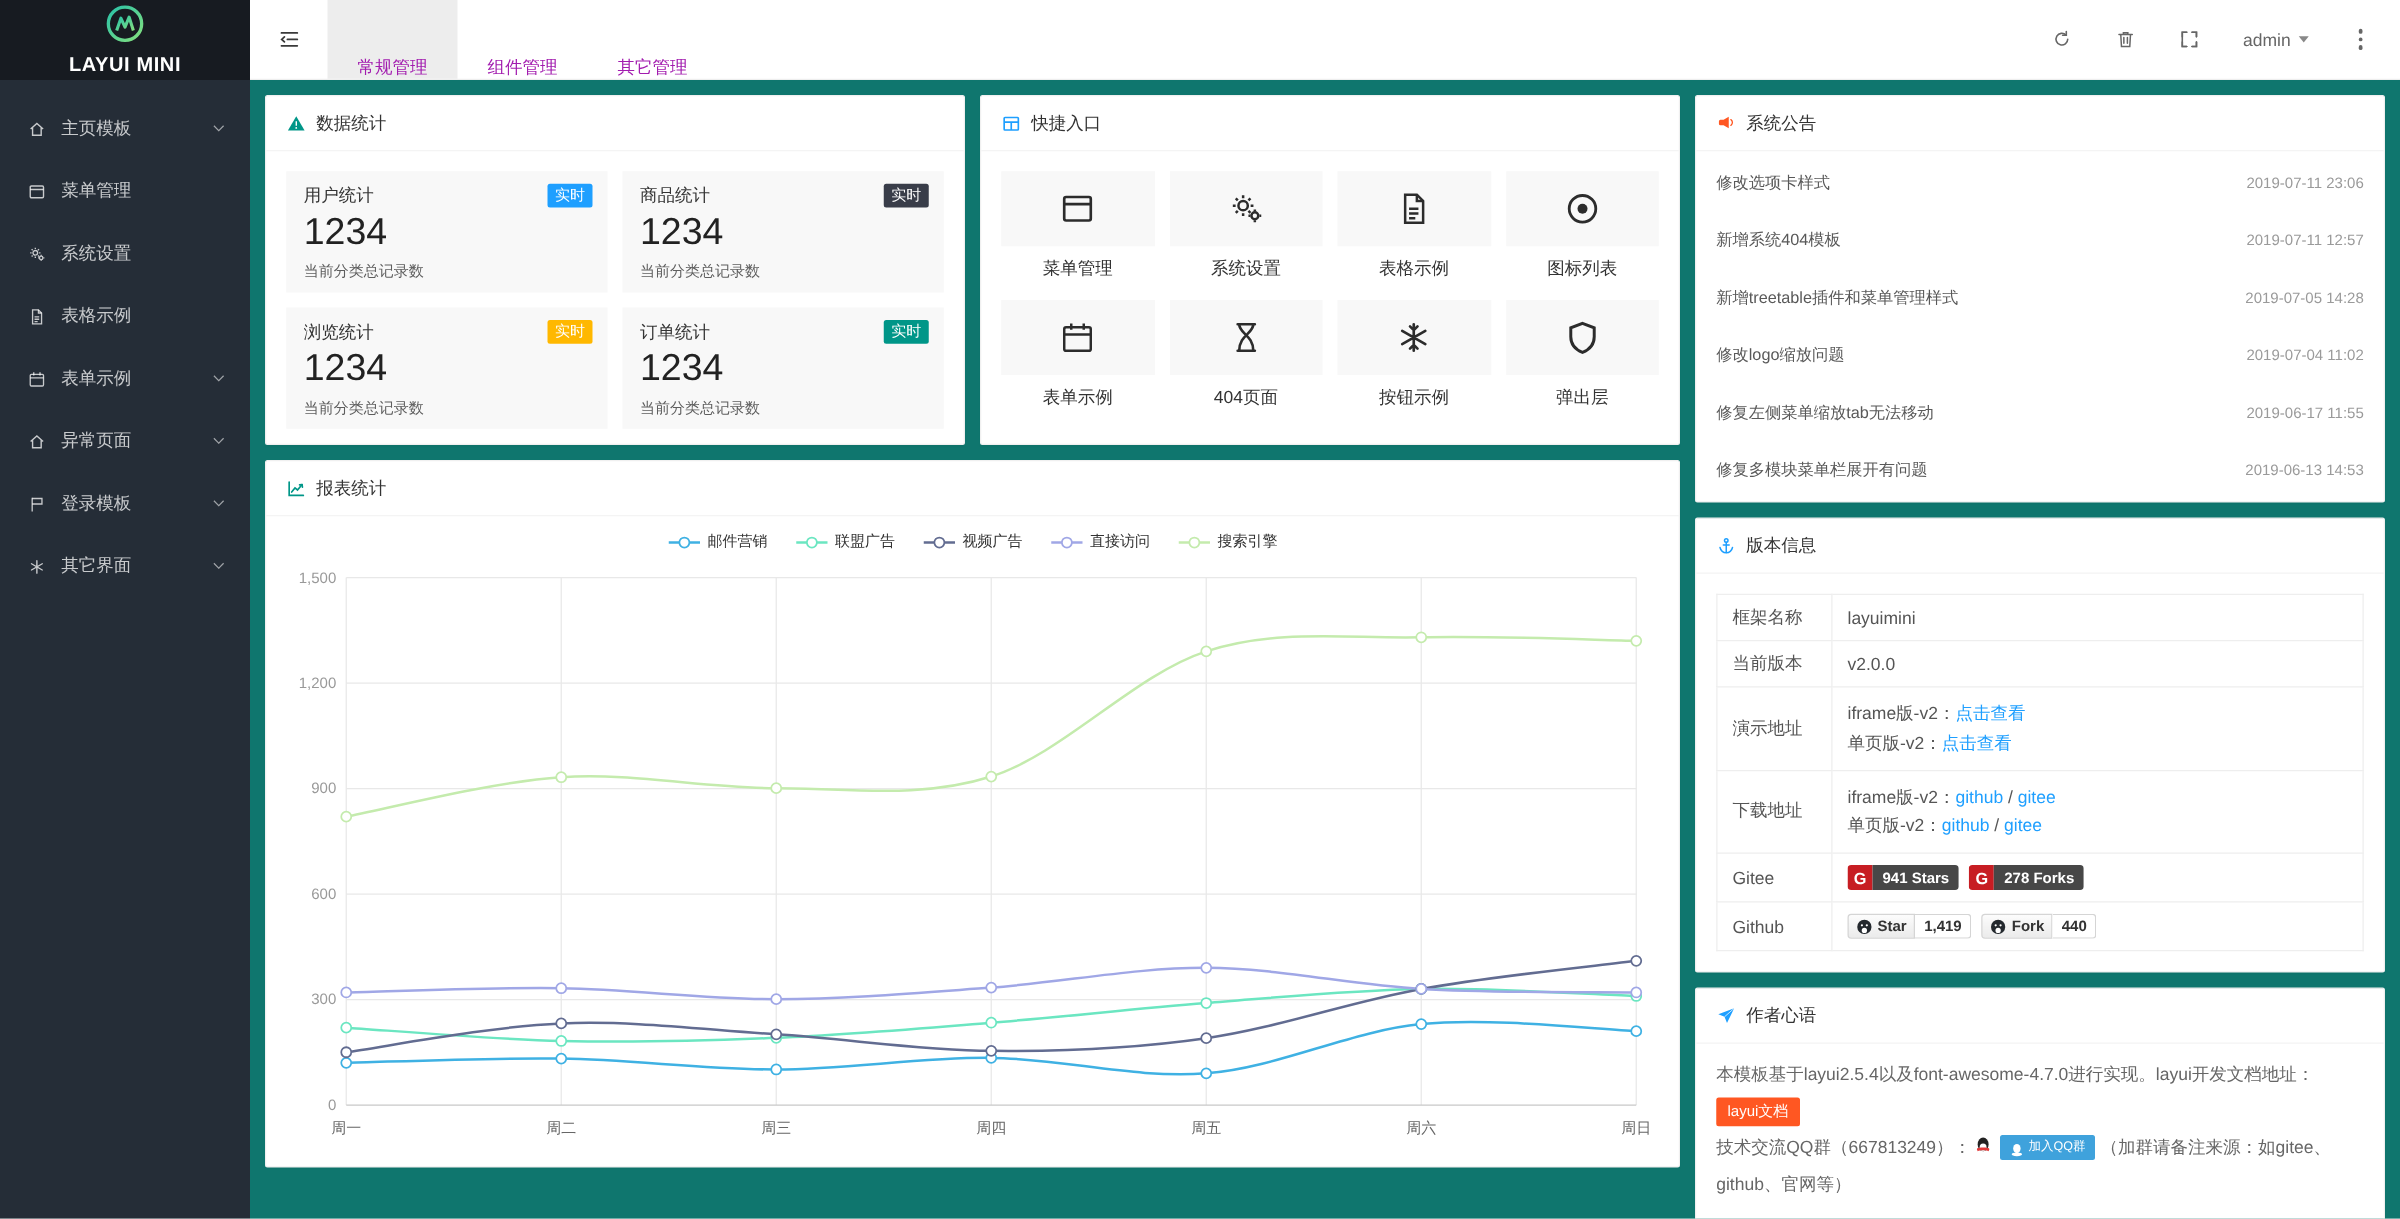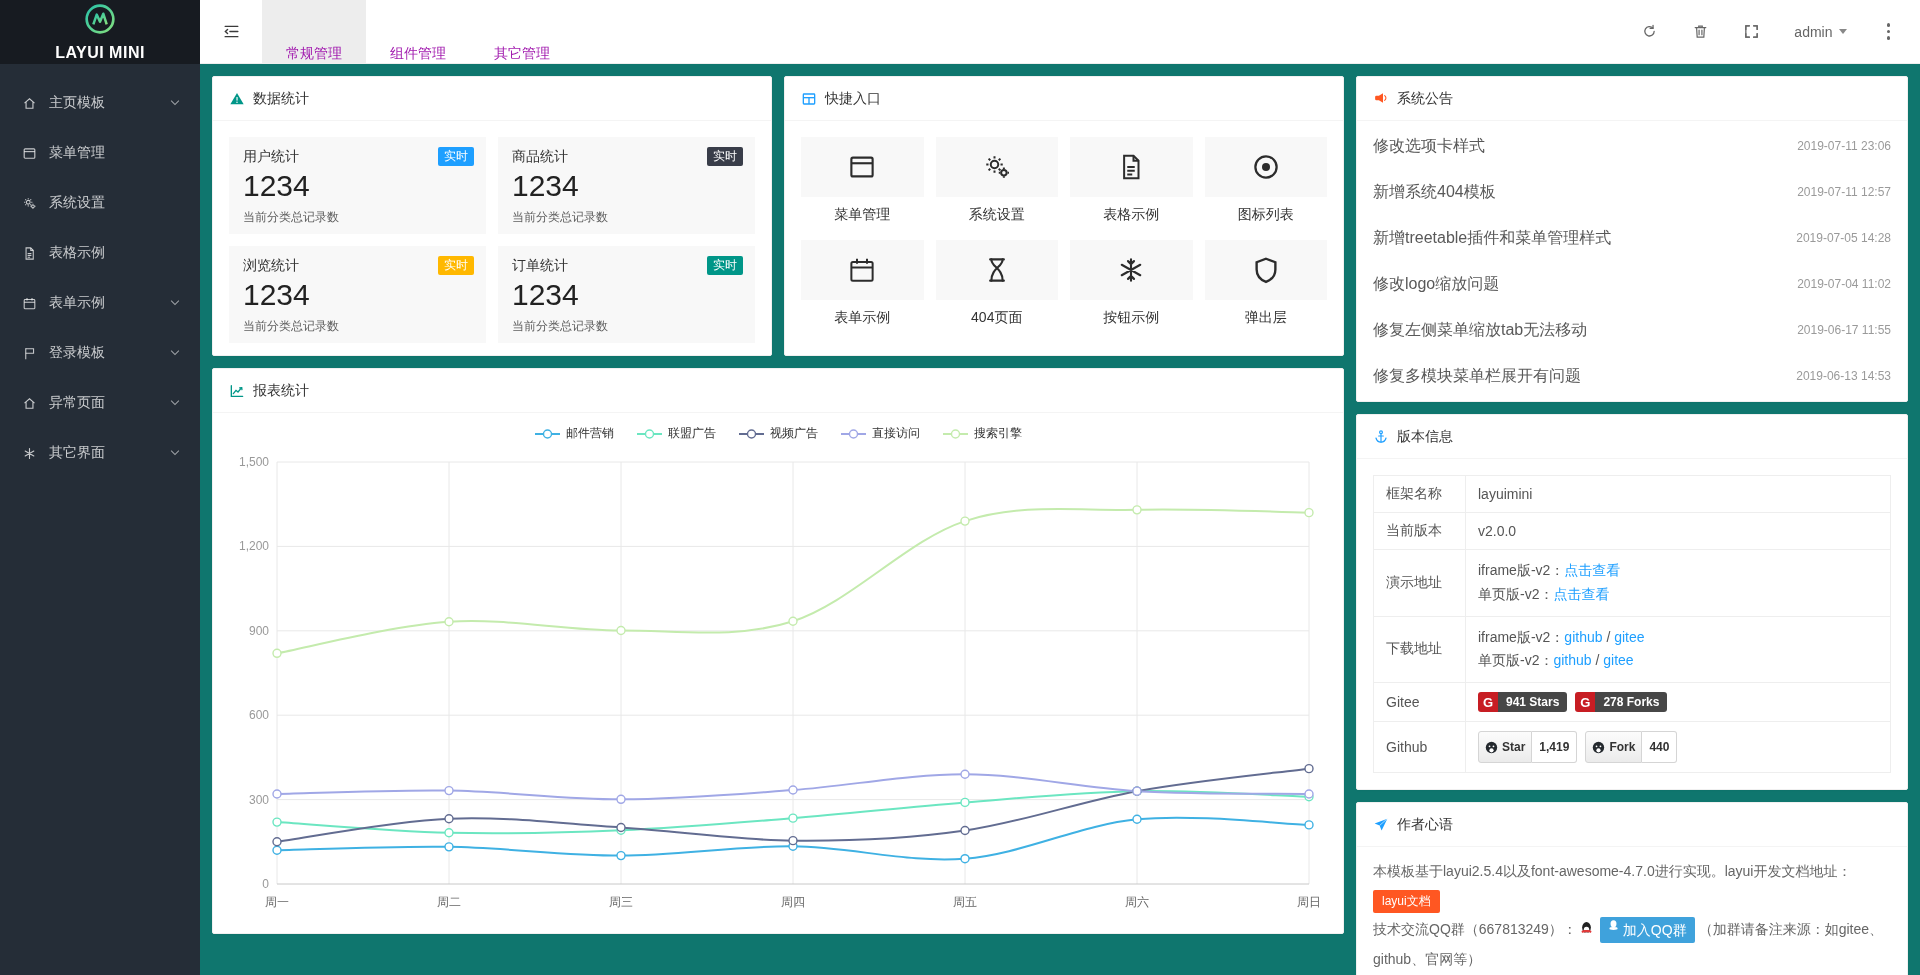--- a/index.html
+++ b/index.html
@@ -59,43 +59,43 @@
 
   
   .report-card { height:566px; }
   #chart-legend { display:flex; justify-content:center; align-items:center; gap:22px; margin-top:12px; }
   .legend-item { display:inline-flex; align-items:center; gap:5px; font-size:12px; color:#333; cursor:pointer; }
   #report-chart { display:block; margin:6px auto 0; }
 
   
   .ann-list { padding:2px 0; }
   .ann-row { height:46px; display:flex; align-items:center; justify-content:space-between; padding:0 16px; cursor:pointer; }
-  .ann-title { font-size:16px; color:#595959; }
+  .ann-title { font-size:13px; color:#595959; }
   .ann-date { font-size:12px; color:#9a9a9a; }
 
   
   .vtable { width:calc(100% - 32px); margin:16px; border-collapse:collapse; font-size:14px; color:#555; }
   .vtable td { border:1px solid #eee; padding:9px 12px; vertical-align:middle; }
   .vtable td.lbl { width:92px; }
   .vtable a { color:#1E9FFF; text-decoration:none; cursor:pointer; }
   .vline { line-height:1.7; }
   .badge-row { display:flex; gap:8px; }
   .badge-gitee { display:inline-flex; height:20px; border-radius:3px; overflow:hidden; font-size:12px; font-weight:700; cursor:pointer; }
   .badge-gitee .gicon { width:20px; background:#c71d23; color:#fff; display:flex; align-items:center; justify-content:center; font-size:13px; }
   .badge-gitee .gtext { background:#474747; color:#fff; display:flex; align-items:center; padding:0 8px; }
-  .badge-gh { display:inline-flex; height:32px; font-size:12px; font-weight:700; color:#333; cursor:pointer; }
+  .badge-gh { display:inline-flex; height:20px; font-size:12px; font-weight:700; color:#333; cursor:pointer; }
   .gh-left { display:flex; align-items:center; gap:4px; padding:0 6px; border:1px solid #d5d5d5;
     border-radius:3px 0 0 3px; background:linear-gradient(#fcfcfc,#ebebeb); }
   .gh-right { display:flex; align-items:center; padding:0 7px; border:1px solid #d5d5d5; border-left:none;
     border-radius:0 3px 3px 0; background:#fff; font-weight:600; }
 
   
   .author-body { padding:10px 16px 16px; font-size:14px; color:#666; line-height:2.05; }
   .badge-doc { display:inline-block; background:#FF5722; color:#fff; font-size:12px; padding:2px 9px; border-radius:2px; line-height:1.6; cursor:pointer; }
-  .badge-qq { display:inline-flex; align-items:flex-start; gap:4px; background:#3FA2DC; color:#fff; font-size:14px;
+  .badge-qq { display:inline-flex; align-items:flex-end; gap:4px; background:#3FA2DC; color:#fff; font-size:10px;
     padding:2px 8px; border-radius:2px; line-height:1.6; margin:0 4px; vertical-align:middle; cursor:pointer; }
   .qq-mini { display:inline-block; vertical-align:-2px; margin:0 2px; cursor:pointer; }
 </style>
 </head>
 <body>
 
 <div class="app">
 
   <div class="logo-area">
     <svg width="32" height="32" viewBox="0 0 36 36">
@@ -203,33 +203,33 @@
             <line x1="3.5" y1="10" x2="20.5" y2="10"></line>
             <line x1="8" y1="3" x2="8" y2="7"></line>
             <line x1="16" y1="3" x2="16" y2="7"></line>
           </g>
         </svg>
       <span>表单示例</span>
       <span class="chev"></span>
     </div>
     <div class="side-item">
       <svg class="sicon" viewBox="0 0 24 24">
+          <path d="M4 11.5 L12 4.5 L20 11.5 M6.5 10 V19.5 H17.5 V10" fill="none" stroke="currentColor" stroke-width="1.8"></path>
+        </svg>
+      <span>异常页面</span>
+      <span class="chev"></span>
+    </div>
+    <div class="side-item">
+      <svg class="sicon" viewBox="0 0 24 24">
           <g fill="none" stroke="currentColor" stroke-width="1.7">
             <line x1="6" y1="3.5" x2="6" y2="21"></line>
             <path d="M6 4.5h12.5v7H6"></path>
           </g>
         </svg>
       <span>登录模板</span>
-      <span class="chev"></span>
-    </div>
-    <div class="side-item">
-      <svg class="sicon" viewBox="0 0 24 24">
-          <path d="M4 11.5 L12 4.5 L20 11.5 M6.5 10 V19.5 H17.5 V10" fill="none" stroke="currentColor" stroke-width="1.8"></path>
-        </svg>
-      <span>异常页面</span>
       <span class="chev"></span>
     </div>
     <div class="side-item">
       <svg class="sicon" viewBox="0 0 24 24">
           <path d="M12 4v16M5.1 8l13.8 8M18.9 8 5.1 16" fill="none" stroke="currentColor" stroke-width="1.8" stroke-linecap="round"></path>
         </svg>
       <span>其它界面</span>
       <span class="chev"></span>
     </div>
   </div>

